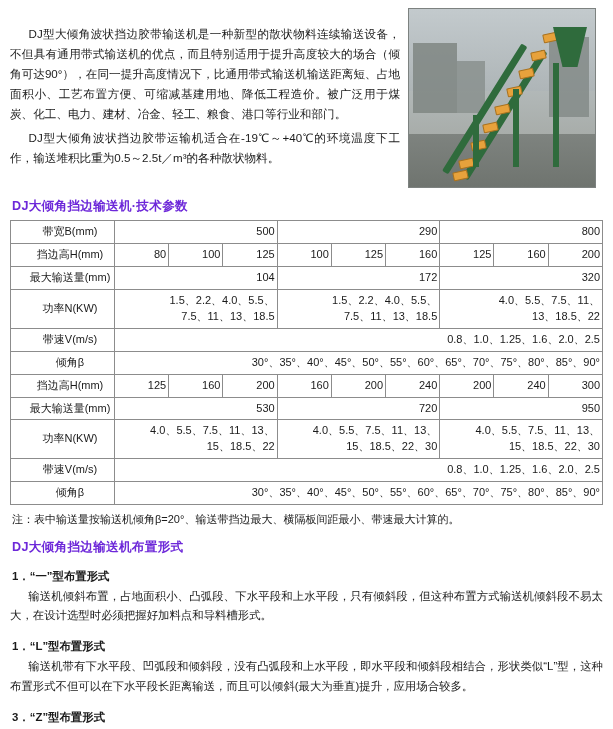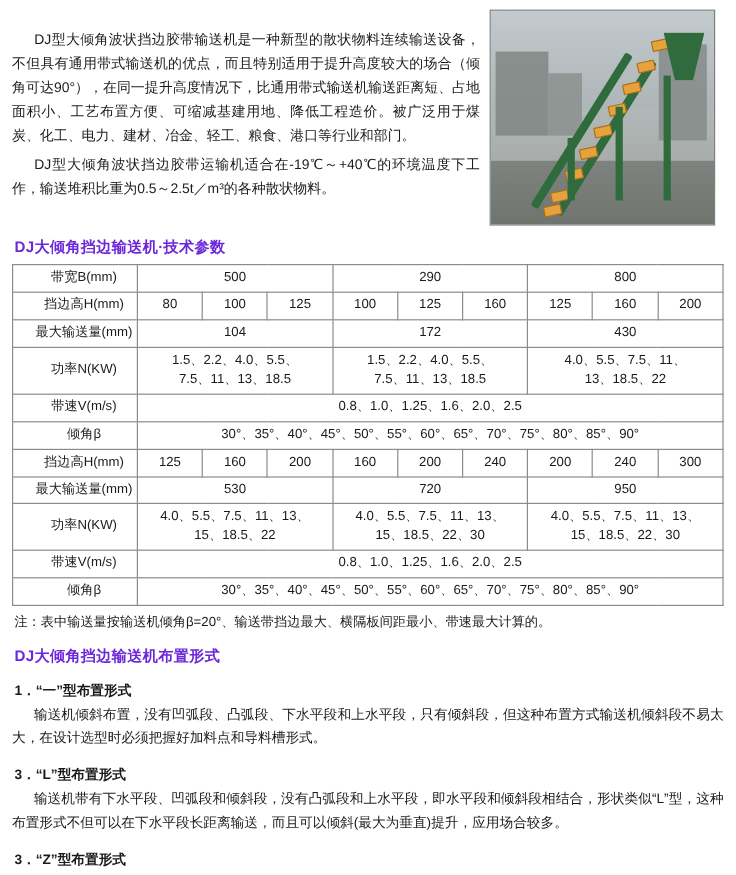--- a/index.html
+++ b/index.html
@@ -78,21 +78,21 @@
     margin: 10px 0 5px 2px; letter-spacing:.3px;
   }
 
   
   table.spec {
     width:100%; border-collapse:collapse;
     font-size:11px; color:#1a1a1a;
   }
   table.spec td, table.spec th {
     border:1px solid #8c8c8c;
-    padding:3px 2px; text-align:center; vertical-align:middle;
+    padding:3px 2px; text-align:right; vertical-align:middle;
     line-height:1.45; font-weight:normal;
   }
   table.spec td.rh {
     width:104px; text-align:center; white-space:nowrap;
     padding-left:17px; padding-right:2px;
   }
   .note {
     font-size:11px; line-height:1.6; margin:6px 0 0 2px; color:#1a1a1a;
   }
 
@@ -159,21 +159,21 @@
           <td>125</td>
           <td>160</td>
           <td>125</td>
           <td>160</td>
           <td>200</td>
         </tr>
         <tr>
           <td class="rh">最大输送量(mm)</td>
           <td colspan="3">104</td>
           <td colspan="3">172</td>
-          <td colspan="3">430</td>
+          <td colspan="3">320</td>
         </tr>
         <tr>
           <td class="rh">功率N(KW)</td>
           <td colspan="3">1.5、2.2、4.0、5.5、<br>7.5、11、13、18.5</td>
           <td colspan="3">1.5、2.2、4.0、5.5、<br>7.5、11、13、18.5</td>
           <td colspan="3">4.0、5.5、7.5、11、<br>13、18.5、22</td>
         </tr>
         <tr>
           <td class="rh">带速V(m/s)</td>
           <td colspan="9">0.8、1.0、1.25、1.6、2.0、2.5</td>
@@ -216,20 +216,20 @@
         </tr>
       </tbody>
   </table>
 
   <div class="note">注：表中输送量按输送机倾角β=20°、输送带挡边最大、横隔板间距最小、带速最大计算的。</div>
 
   <div class="sec-title">DJ大倾角挡边输送机布置形式</div>
 
   <div class="forms">
     <div class="h">1．“一”型布置形式</div>
-    <div class="b">输送机倾斜布置，没有凹弧段、凸弧段、下水平段和上水平段，只有倾斜段，但这种布置方式输送机倾斜段不易太大，在设计选型时必须把握好加料点和导料槽形式。</div>
-    <div class="h">3．“L”型布置形式</div>
+    <div class="b">输送机倾斜布置，占地面积小、凸弧段、下水平段和上水平段，只有倾斜段，但这种布置方式输送机倾斜段不易太大，在设计选型时必须把握好加料点和导料槽形式。</div>
+    <div class="h">1．“L”型布置形式</div>
     <div class="b">输送机带有下水平段、凹弧段和倾斜段，没有凸弧段和上水平段，即水平段和倾斜段相结合，形状类似“L”型，这种布置形式不但可以在下水平段长距离输送，而且可以倾斜(最大为垂直)提升，应用场合较多。</div>
     <div class="h">3．“Z”型布置形式</div>
 
   </div>
 
 </div>
 
 </body></html>

